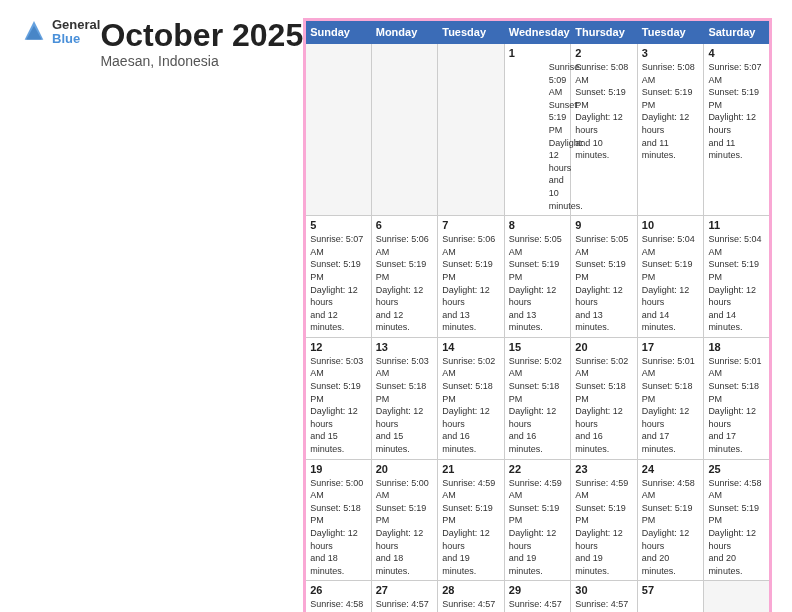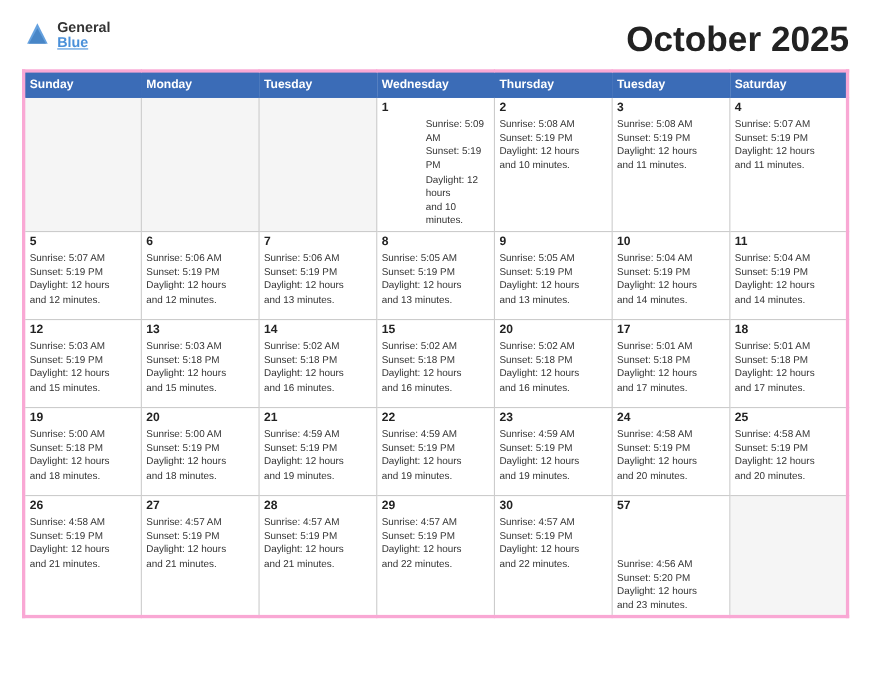--- a/index.html
+++ b/index.html
@@ -8,21 +8,21 @@
       background: #fff;
       width: 792px;
       height: 612px;
       overflow: hidden;
     }
     .page {
       width: 792px;
       height: 480px;
       padding: 18px 20px 10px 20px;
       display: flex;
-      flex-direction: column;
+      flex-direction: row;
     }
     .header {
       display: flex;
       justify-content: space-between;
       align-items: flex-start;
       margin-bottom: 10px;
     }
     .logo {
       display: flex;
       align-items: center;
@@ -30,21 +30,21 @@
     }
     .logo-text {
       display: flex;
       flex-direction: column;
       font-size: 13px;
       font-weight: bold;
       line-height: 1.1;
       color: #333;
     }
     .logo-text span:first-child { color: #333; }
-    .logo-text span:last-child { color: #4a90d9; text-decoration: underline; }
+    .logo-text span:last-child { color: #4a90d9; }
     .logo-icon {
       width: 28px;
       height: 28px;
     }
     .title-block {
     }
     .month-title {
       font-size: 32px;
       font-weight: bold;
       color: #222;
@@ -105,20 +105,21 @@
         <polygon points="18,4 30,28 6,28" fill="#4a90d9" opacity="0.85"></polygon>
         <polygon points="18,10 28,28 8,28" fill="#2b6cb0" opacity="0.5"></polygon>
       </svg>
       <div class="logo-text">
         <span>General</span>
         <span>Blue</span>
       </div>
     </div>
     <div class="title-block">
       <div class="month-title">October 2025</div>
+      <div class="location">Maesan, Indonesia</div>
     </div>
   </div>
 
   <table class="calendar">
     <thead>
       <tr>
       <th>Sunday</th>
           <th>Monday</th>
           <th>Tuesday</th>
           <th>Wednesday</th>

